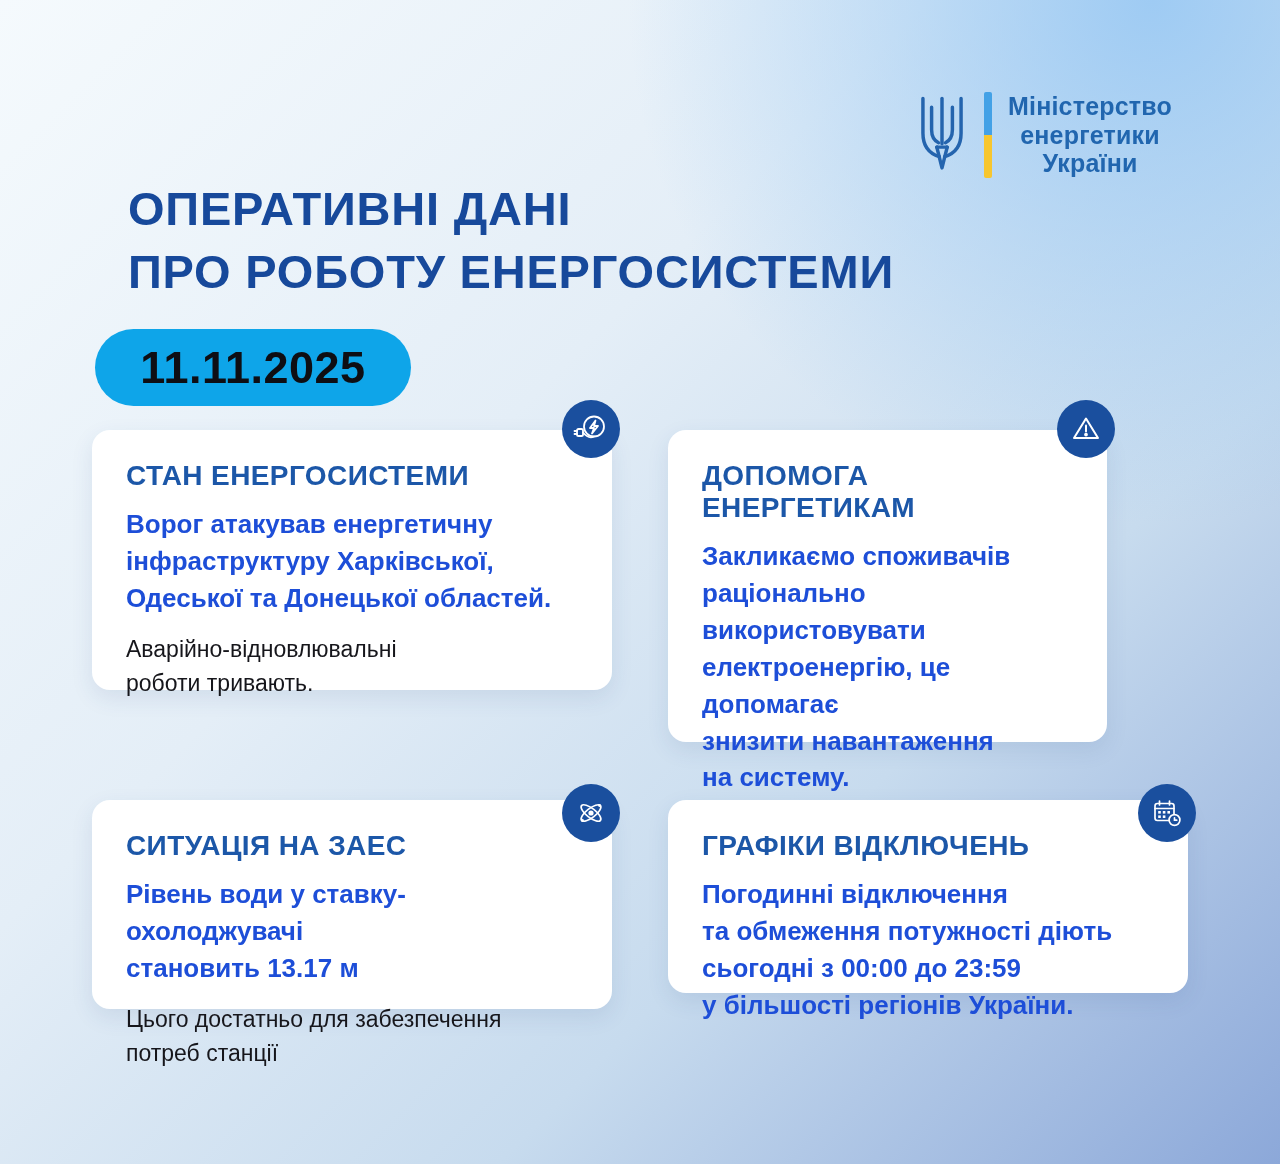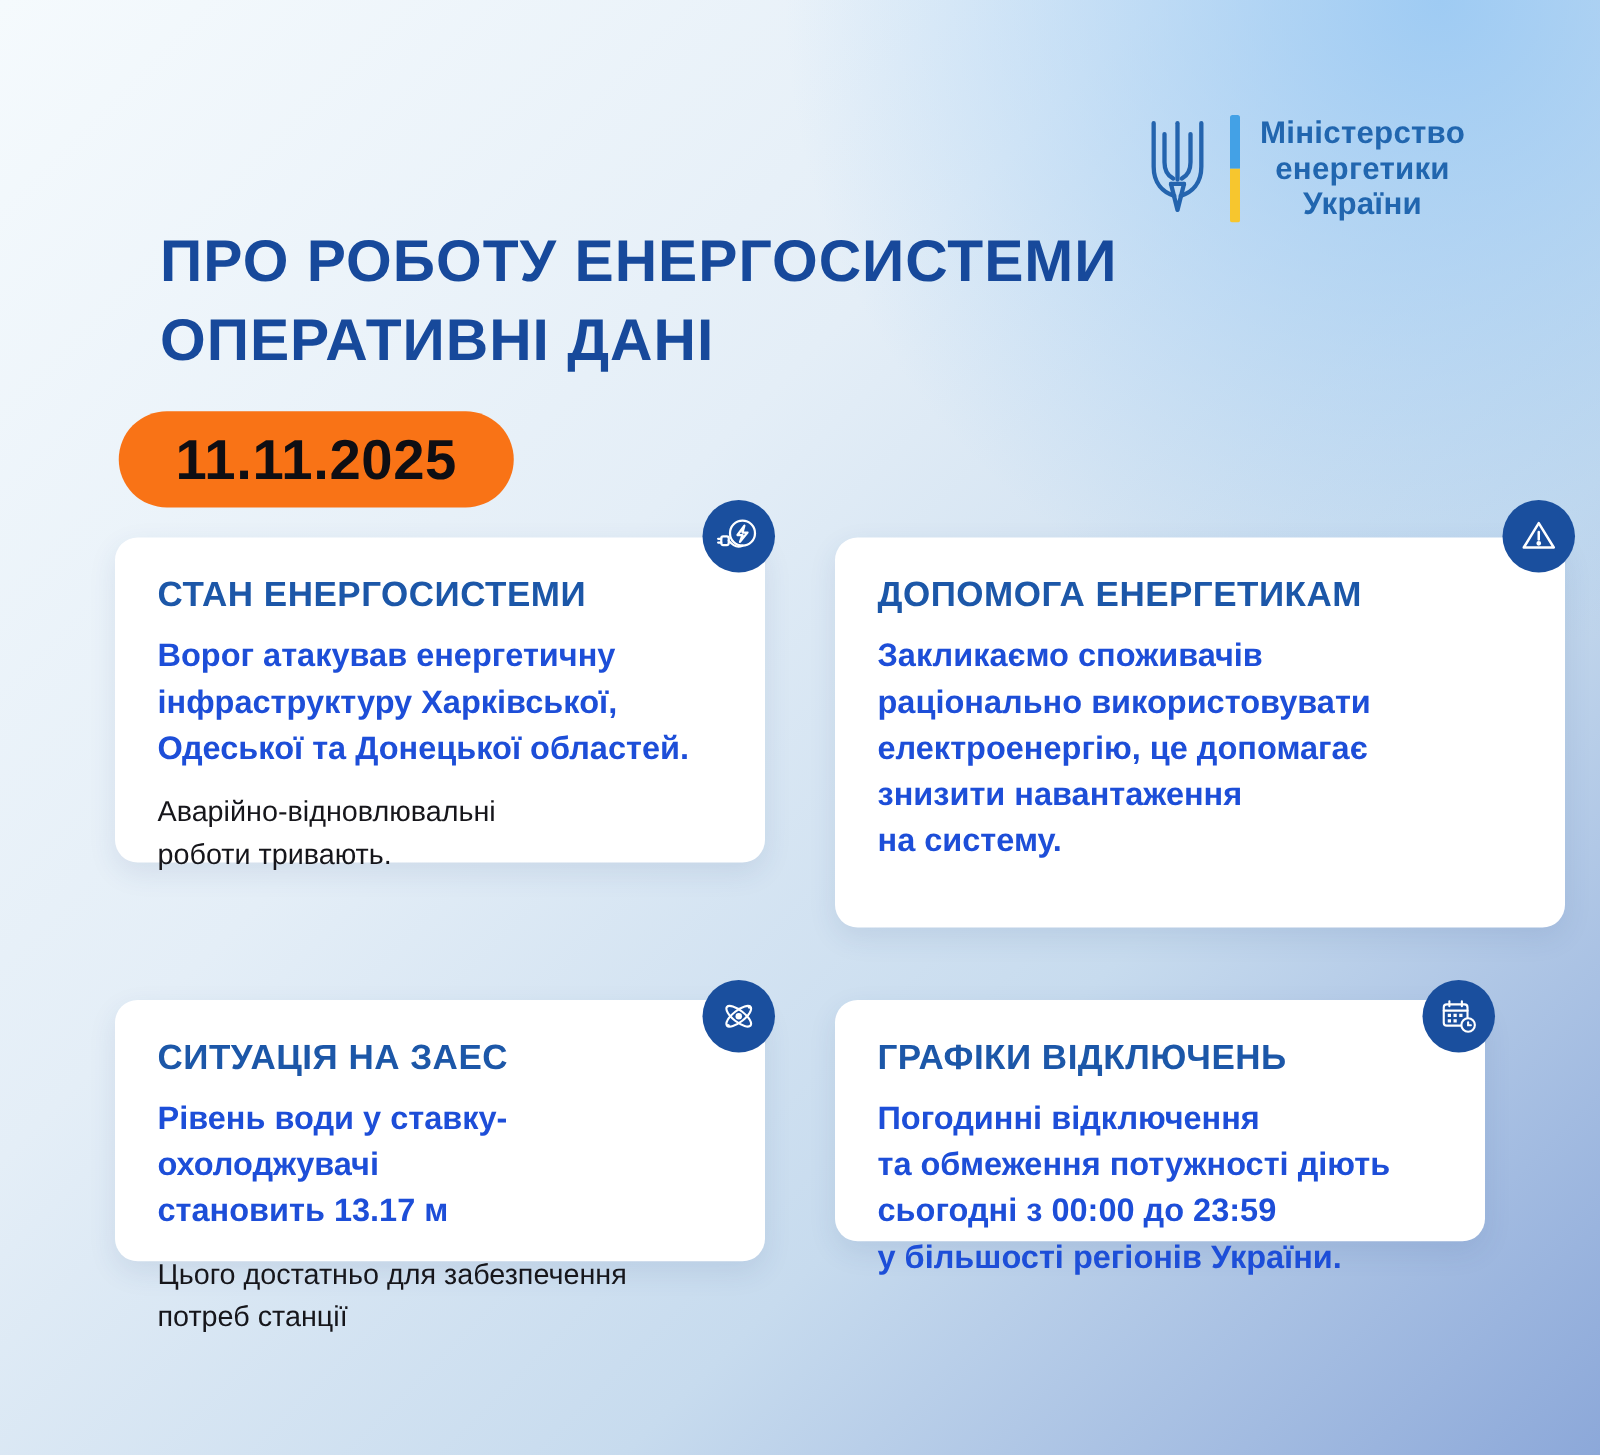--- a/index.html
+++ b/index.html
@@ -23,33 +23,33 @@
   }
 
   
   .title{
     position:absolute;left:128px;top:178px;
     font-size:47px;font-weight:800;color:#17499B;
     letter-spacing:0.8px;line-height:1.34;
   }
   .date-badge{
     position:absolute;left:95px;top:329px;width:316px;height:77px;
-    background:#f97316;border-radius:40px;
+    background:#0ea5e9;border-radius:40px;
     display:flex;align-items:center;justify-content:center;
     font-size:45px;font-weight:800;color:#0E0E13;letter-spacing:0.5px;
   }
 
   
   .card{
     position:absolute;background:#FFFFFF;border-radius:18px;
     box-shadow:0 8px 22px rgba(35,70,125,0.10);
     padding:30px 34px;box-sizing:border-box;
   }
   .card-topleft {left:92px; top:430px;width:520px;height:260px;}
-  .card-topright{left:668px;top:430px;width:584px;height:312px;}
+  .card-topright{left:668px;top:430px;width:439px;height:312px;}
   .card-botleft {left:92px; top:800px;width:520px;height:209px;}
   .card-botright{left:668px;top:800px;width:520px;height:193px;}
 
   .card-title{
     margin:0 0 14px;font-size:28px;font-weight:800;color:#1C57A8;letter-spacing:0.4px;
   }
   .card-lead{
     margin:0 0 15px;font-size:26px;font-weight:700;color:#1d4ed8;
     line-height:1.42;white-space:pre-line;
   }
@@ -84,22 +84,22 @@
   <span class="logo-bar">
     <span class="half-blue"></span>
       <span class="half-yellow"></span>
   </span>
   <div class="logo-name">Міністерство
 енергетики
 України</div>
 </div>
 
 <div class="title">
+  <div>ОПЕРАТИВНІ ДАНІ</div>
   <div>ПРО РОБОТУ ЕНЕРГОСИСТЕМИ</div>
-  <div>ОПЕРАТИВНІ ДАНІ</div>
 </div>
 
 <div class="date-badge">
   <span>11.11.2025</span>
 </div>
 
 <section class="card card-topleft">
   <span class="icon-badge icon-high">
     <svg width="36" height="36" viewBox="0 0 36 36" fill="none" stroke="#FFFFFF" stroke-width="1.8" stroke-linecap="round" stroke-linejoin="round">
       <circle cx="21" cy="15.5" r="10"></circle>

